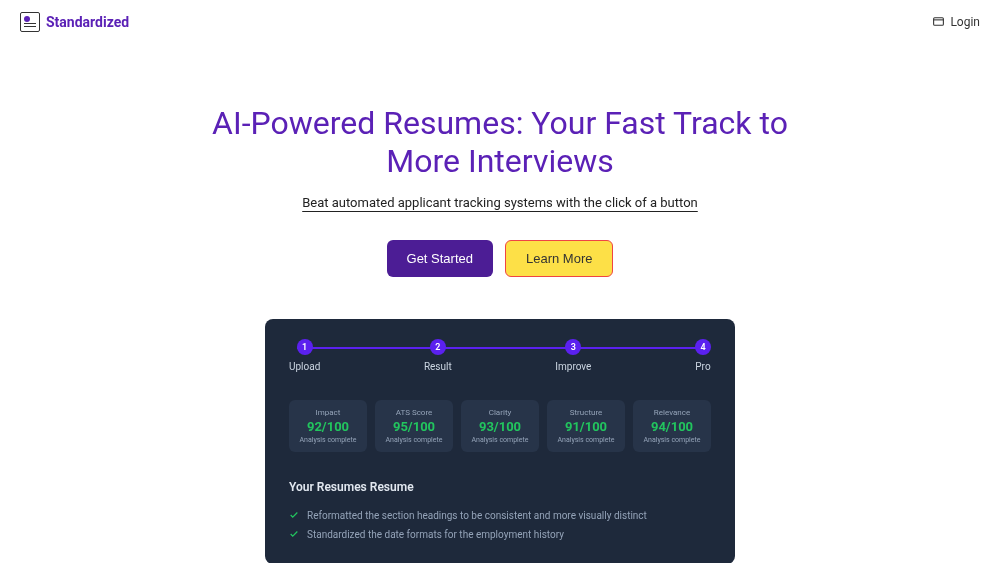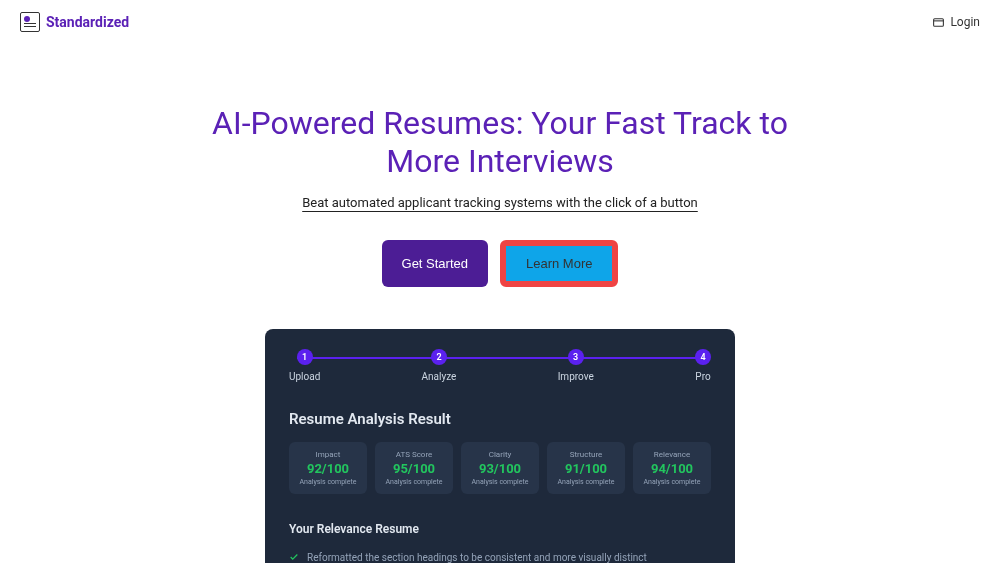--- a/index.html
+++ b/index.html
@@ -49,21 +49,21 @@
   background: #333;
   box-shadow: 0 3px 0 #333;
 }
 .logo-text {
   font-weight: 700;
   font-size: 14px;
   color: #5b21b6;
 }
 .login {
   display: flex;
-  align-items: center;
+  align-items: flex-start;
   gap: 5px;
   font-size: 12px;
   color: #333;
   cursor: pointer;
 }
 .login-icon {
   width: 13px;
   height: 13px;
   display: inline-flex;
 }
@@ -98,23 +98,23 @@
   font-size: 13px;
   font-weight: 500;
   cursor: pointer;
   border: none;
 }
 .btn-primary {
   background: #4c1d95;
   color: #fff;
 }
 .btn-secondary {
-  background: #0ea5e9;
+  background: #fde047;
   color: #333;
-  border: 6px solid #ef4444;
+  border: 1px solid #ef4444;
 }
 .card {
   width: 470px;
   margin: 22px auto 0;
   background: #1e293b;
   border-radius: 8px;
   padding: 20px 24px;
   color: #fff;
 }
 .steps {
@@ -247,33 +247,32 @@
 </section>
 
 <div class="card">
   <div class="steps">
     <div class="step">
       <div class="step-dot">1</div>
       <div class="step-label">Upload</div>
     </div>
     <div class="step">
       <div class="step-dot">2</div>
-      <div class="step-label">Analyze</div>
+      <div class="step-label">Result</div>
     </div>
     <div class="step">
       <div class="step-dot">3</div>
       <div class="step-label">Improve</div>
     </div>
     <div class="step">
       <div class="step-dot">4</div>
       <div class="step-label">Pro</div>
     </div>
   </div>
 
-  <div class="card-title">Resume Analysis Result</div>
   <div class="scores">
     <div class="score">
       <div class="score-label">Impact</div>
       <div class="score-value">92/100</div>
       <div class="score-status">Analysis complete</div>
     </div>
     <div class="score">
       <div class="score-label">ATS Score</div>
       <div class="score-value">95/100</div>
       <div class="score-status">Analysis complete</div>
@@ -288,21 +287,21 @@
       <div class="score-value">91/100</div>
       <div class="score-status">Analysis complete</div>
     </div>
     <div class="score">
       <div class="score-label">Relevance</div>
       <div class="score-value">94/100</div>
       <div class="score-status">Analysis complete</div>
     </div>
   </div>
 
-  <div class="imp-title">Your Relevance Resume</div>
+  <div class="imp-title">Your Resumes Resume</div>
   <ul class="imp-list">
     <li>
         <span class="check"><svg viewBox="0 0 24 24">
             <polyline points="4 12 9 17 20 6"></polyline>
           </svg></span>
         <span>Reformatted the section headings to be consistent and more visually distinct</span>
       </li>
     <li>
         <span class="check"><svg viewBox="0 0 24 24">
             <polyline points="4 12 9 17 20 6"></polyline>

